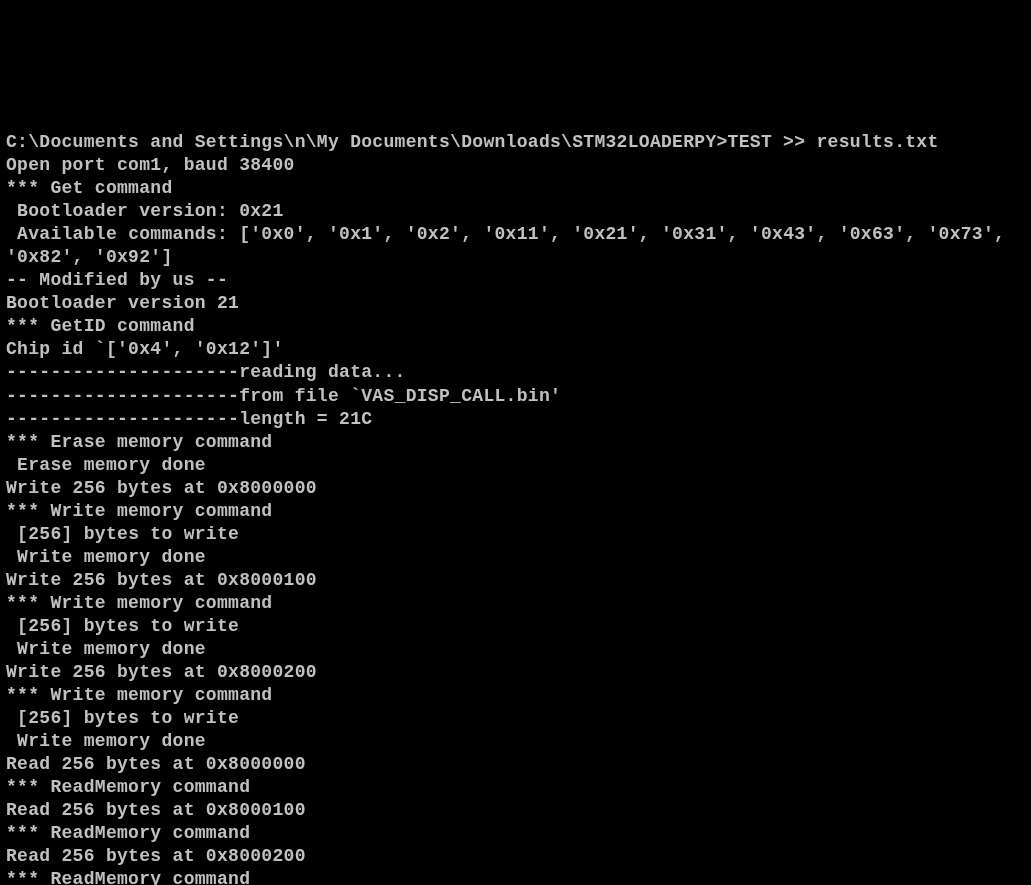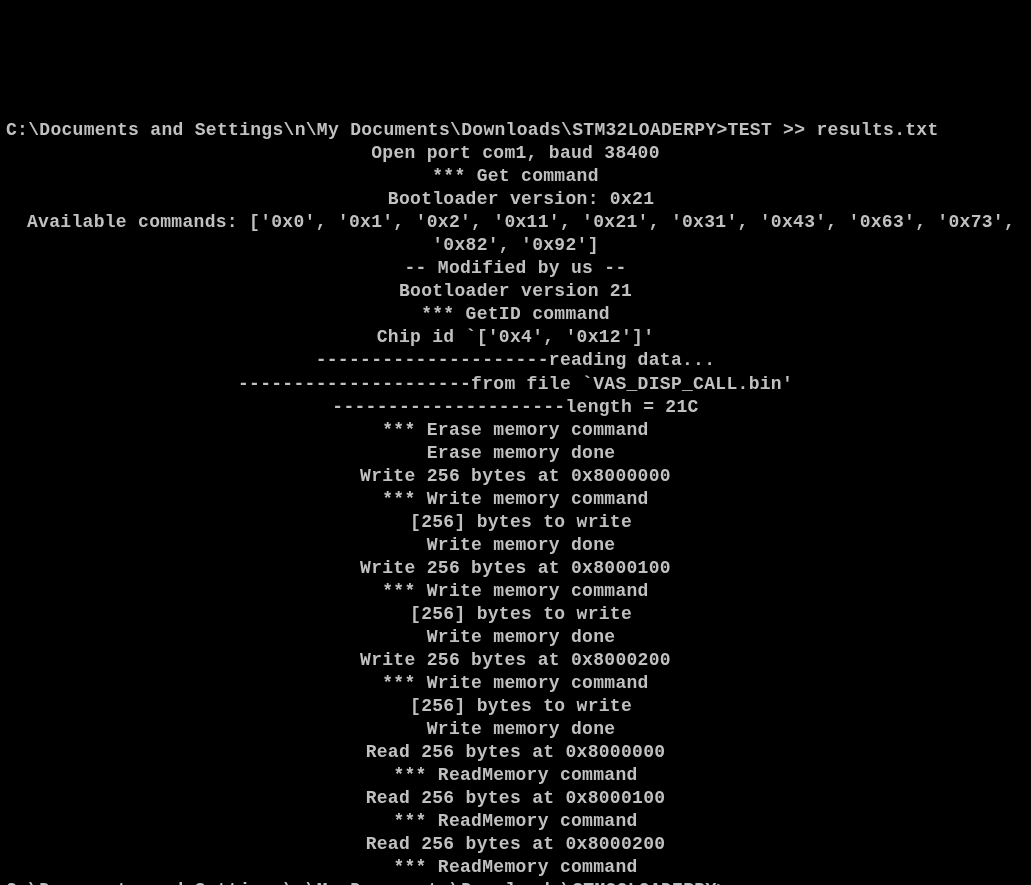--- a/index.html
+++ b/index.html
@@ -17,24 +17,24 @@
       height: 885px;
       overflow: hidden;
       padding: 4px 6px;
       white-space: pre-wrap;
       word-break: break-all;
       font-weight: bold;
       letter-spacing: 0.3px;
     }
     .line {
       display: block;
-      text-align: center;
     }
     .prompt-line {
       display: block;
+      margin-top: 12px;
     }
   </style>
 </head>
 <body>
 
 
 
 <div><span class="line"> </span><span class="prompt-line">C:\Documents and Settings\n\My Documents\Downloads\STM32LOADERPY&gt;TEST &gt;&gt; results.txt</span><span class="line">Open port com1, baud 38400</span><span class="line">*** Get command</span><span class="line"> Bootloader version: 0x21</span><span class="line"> Available commands: ['0x0', '0x1', '0x2', '0x11', '0x21', '0x31', '0x43', '0x63', '0x73', '0x82', '0x92']</span><span class="line"></span><span class="line">-- Modified by us --</span><span class="line">Bootloader version 21</span><span class="line">*** GetID command</span><span class="line">Chip id `['0x4', '0x12']'</span><span class="line">---------------------reading data...</span><span class="line">---------------------from file `VAS_DISP_CALL.bin'</span><span class="line">---------------------length = 21C</span><span class="line">*** Erase memory command</span><span class="line"> Erase memory done</span><span class="line">Write 256 bytes at 0x8000000</span><span class="line">*** Write memory command</span><span class="line"> [256] bytes to write</span><span class="line"> Write memory done</span><span class="line">Write 256 bytes at 0x8000100</span><span class="line">*** Write memory command</span><span class="line"> [256] bytes to write</span><span class="line"> Write memory done</span><span class="line">Write 256 bytes at 0x8000200</span><span class="line">*** Write memory command</span><span class="line"> [256] bytes to write</span><span class="line"> Write memory done</span><span class="line">Read 256 bytes at 0x8000000</span><span class="line">*** ReadMemory command</span><span class="line">Read 256 bytes at 0x8000100</span><span class="line">*** ReadMemory command</span><span class="line">Read 256 bytes at 0x8000200</span><span class="line">*** ReadMemory command</span><span class="line"></span><span class="prompt-line"><span>C:\Documents and Settings\n\My Documents\Downloads\STM32LOADERPY&gt;</span></span></div>
 
 

